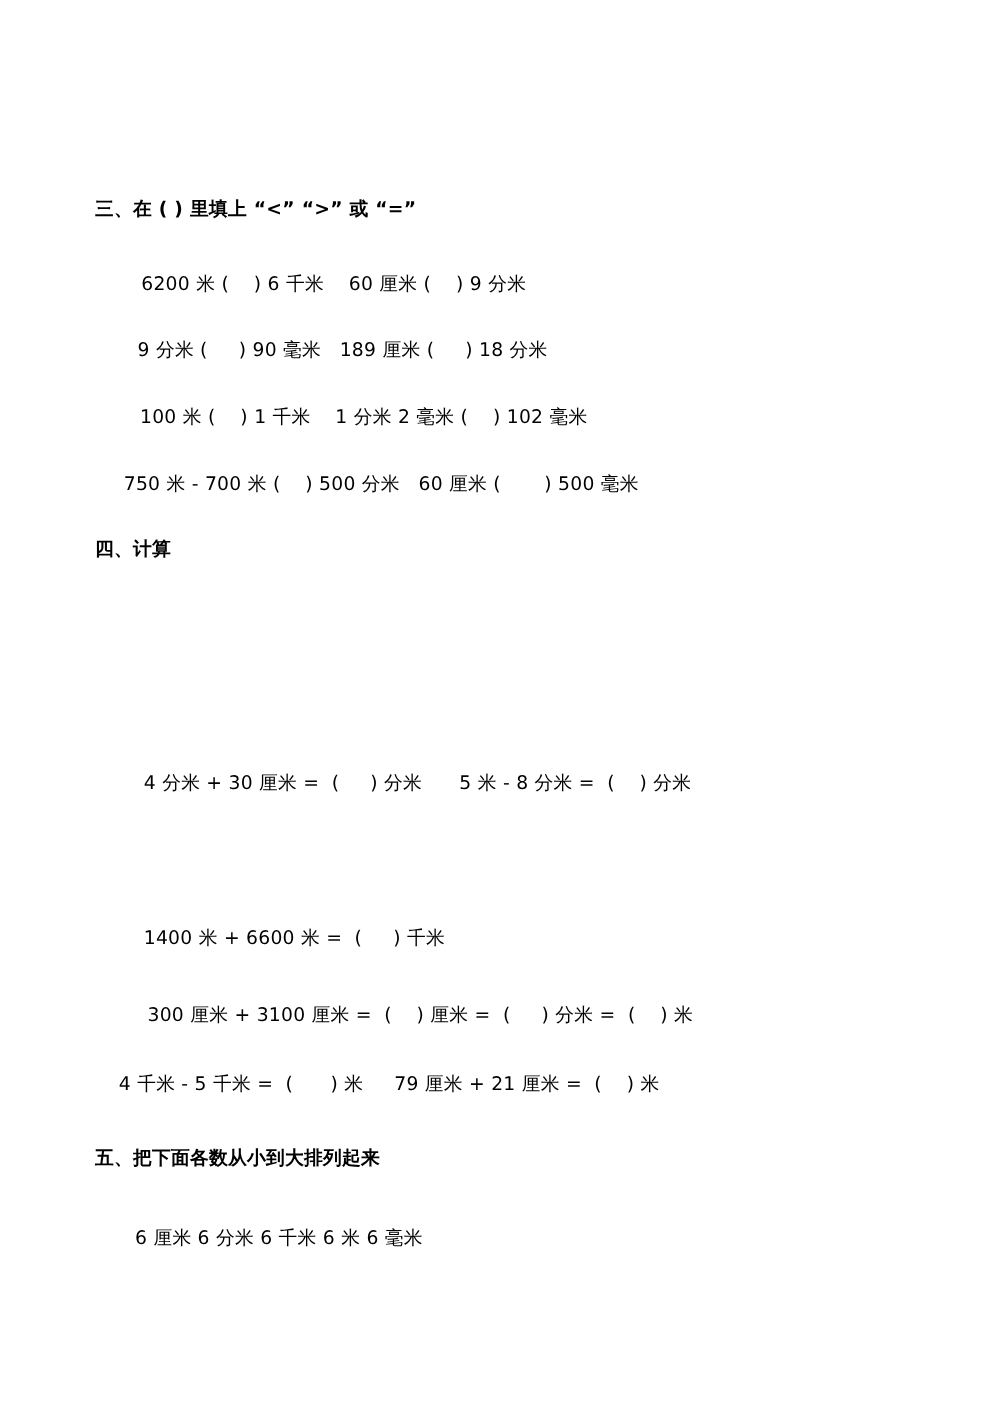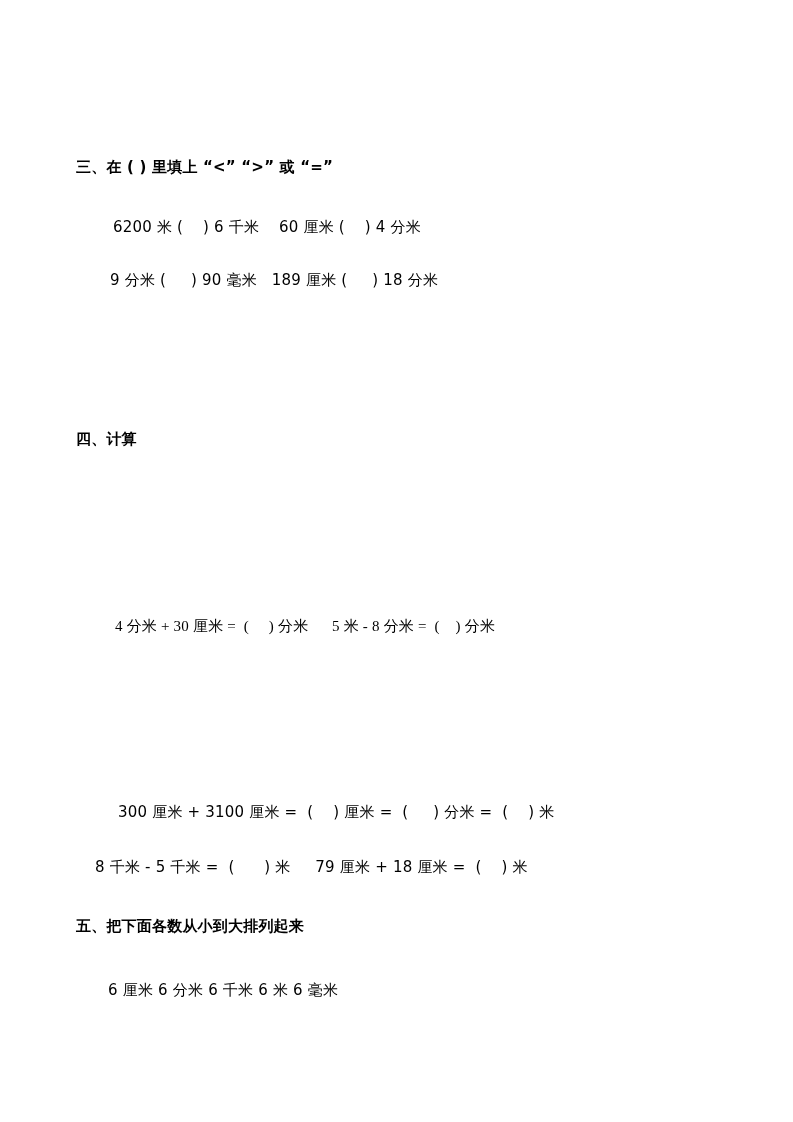--- a/index.html
+++ b/index.html
@@ -29,35 +29,38 @@
     font-weight: bold;
   }
 </style>
 </head>
 <body>
 
 <div class="page">
 
   <p class="txt heading" style="left:76px; top:117px;">三、在 ( ) 里填上 “&lt;” “&gt;” 或 “=”</p>
 
-  <p class="txt" style="left:113px; top:177px;">6200 米 (    ) 6 千米    60 厘米 (    ) 4 分米</p>
+  <p class="txt" style="left:113px; top:177px;">6200 米 (    ) 6 千米    60 厘米 (    ) 9 分米</p>
 
   <p class="txt" style="left:110px; top:230px;">9 分米 (     ) 90 毫米   189 厘米 (     ) 18 分米</p>
 
+  <p class="txt" style="left:112px; top:283px;">100 米 (    ) 1 千米    1 分米 2 毫米 (    ) 102 毫米</p>
 
+  <p class="txt" style="left:99px; top:337px;">750 米 - 700 米 (    ) 500 分米   60 厘米 (       ) 500 毫米</p>
 
   <p class="txt heading" style="left:76px; top:389px;">四、计算</p>
 
 
 
-  <p class="txt" style="left:115px; top:576px;font-family:Liberation Serif, serif;">4 分米 + 30 厘米 =  (     ) 分米      5 米 - 8 分米 =  (    ) 分米</p>
+  <p class="txt" style="left:115px; top:576px;">4 分米 + 30 厘米 =  (     ) 分米      5 米 - 8 分米 =  (    ) 分米</p>
 
 
+  <p class="txt" style="left:115px; top:700px;">1400 米 + 6600 米 =  (     ) 千米</p>
 
   <p class="txt" style="left:118px; top:762px;">300 厘米 + 3100 厘米 =  (    ) 厘米 =  (     ) 分米 =  (    ) 米</p>
 
-  <p class="txt" style="left:95px; top:817px;">8 千米 - 5 千米 =  (      ) 米     79 厘米 + 18 厘米 =  (    ) 米</p>
+  <p class="txt" style="left:95px; top:817px;">4 千米 - 5 千米 =  (      ) 米     79 厘米 + 21 厘米 =  (    ) 米</p>
 
   <p class="txt heading" style="left:76px; top:876px;">五、把下面各数从小到大排列起来</p>
 
   <p class="txt" style="left:108px; top:940px;">6 厘米 6 分米 6 千米 6 米 6 毫米</p>
 
 </div>
 
 </body></html>

